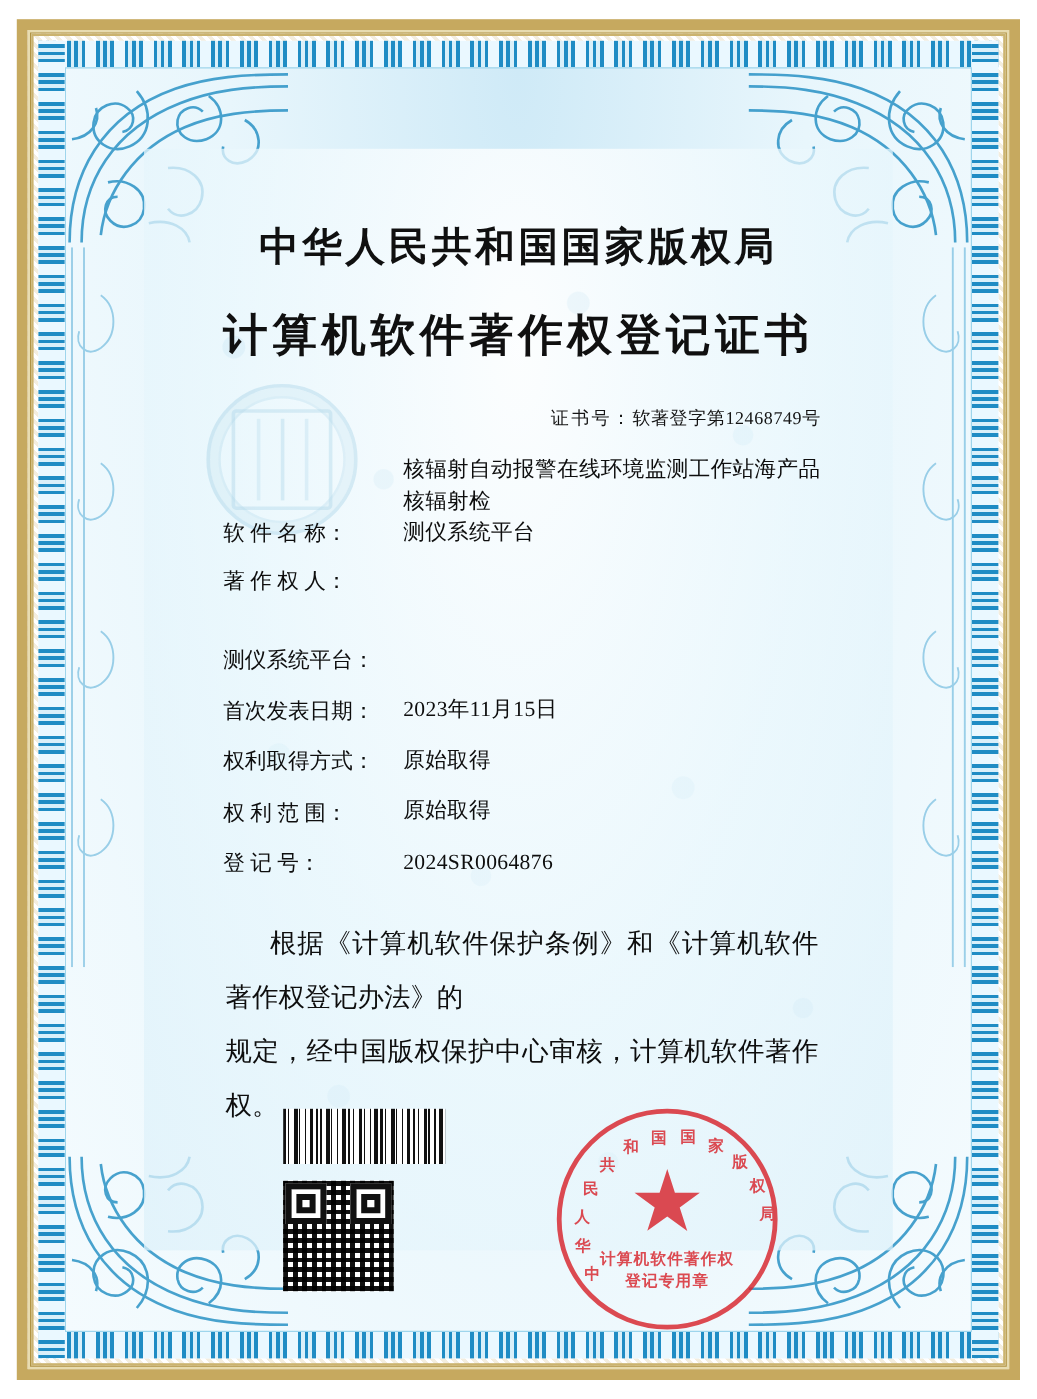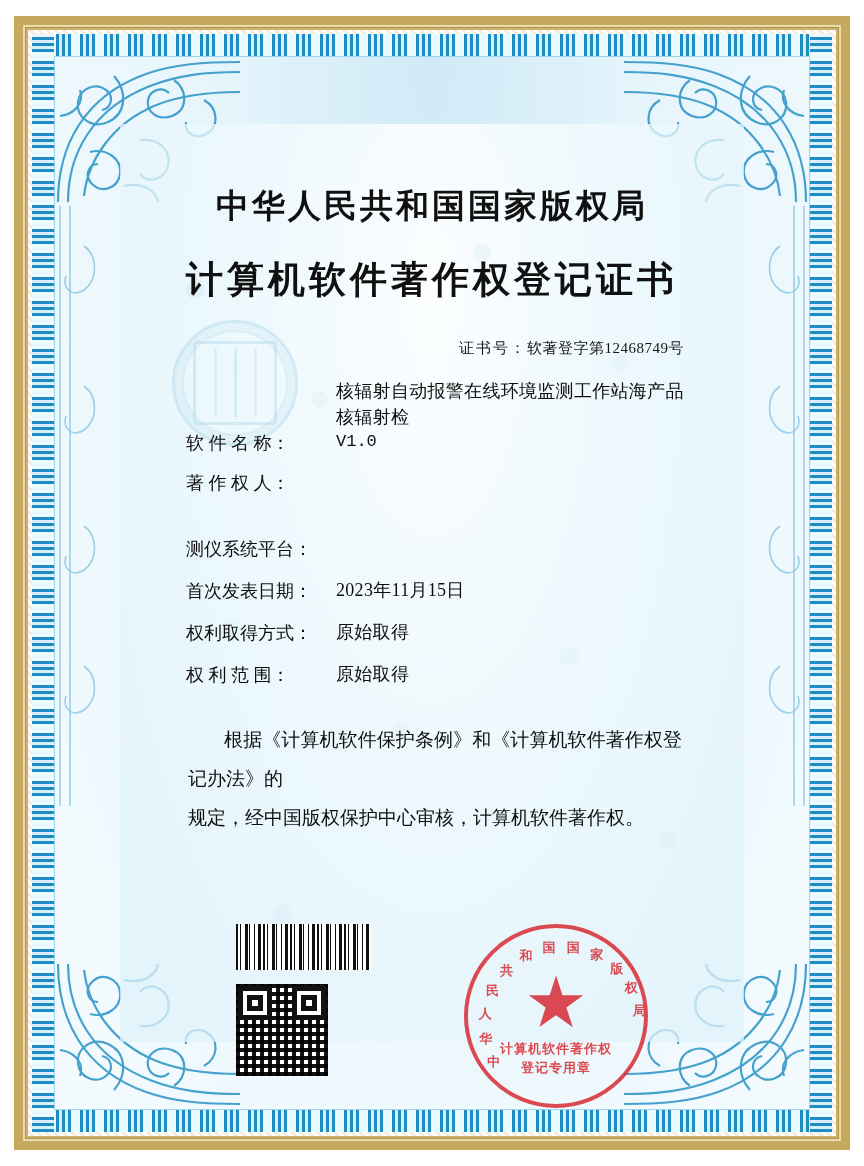--- a/index.html
+++ b/index.html
@@ -244,25 +244,26 @@
   }
   .field-value .mono {
     font-family: "Liberation Mono", monospace;
     font-size: 17px;
     letter-spacing: 0px;
   }
   .gap-big { height: 26px; }
 
   .statement {
     margin-top: 34px;
-    font-size: 19px;
+    font-size: 22px;
     line-height: 2.05;
     color: #0e0e0e;
     padding: 0 10px 0 16px;
     text-align: justify;
+    font-family: Liberation Mono, monospace;
   }
   .statement .indent { display: inline-block; width: 36px; }
 
   
   .codes {
     position: absolute;
     left: 116px;
     top: 800px;
   }
   .barcode {
@@ -455,21 +456,21 @@
         <div class="cert-no">
           <span class="label">证书号：</span><span>软著登字第12468749号</span>
         </div>
 
         <div class="fields">
 
           <div class="field-row">
             <div class="field-label">软 件 名 称：</div>
             <div class="field-value">
               <div>核辐射自动报警在线环境监测工作站海产品核辐射检</div>
-              <div class="mono">V1.0</div>
+              <div>测仪系统平台</div>
             </div>
           </div>
 
           <div class="field-row">
             <div class="field-label">著 作 权 人：</div>
           </div>
 
           <div class="gap-big"></div>
 
           <div class="field-row">
@@ -484,20 +485,24 @@
           <div class="field-row">
             <div class="field-label">权利取得方式：</div>
             <div class="field-value">原始取得</div>
           </div>
 
           <div class="field-row">
             <div class="field-label">权 利 范 围：</div>
             <div class="field-value">原始取得</div>
           </div>
 
+          <div class="field-row">
+            <div class="field-label">登 记 号：</div>
+            <div class="field-value">2024SR0064876</div>
+          </div>
 
         </div>
 
         <div class="statement">
           <div><span class="indent"></span><span>根据《计算机软件保护条例》和《计算机软件著作权登记办法》的</span></div>
           <div>规定，经中国版权保护中心审核，计算机软件著作权。</div>
         </div>
 
       </div>
 

